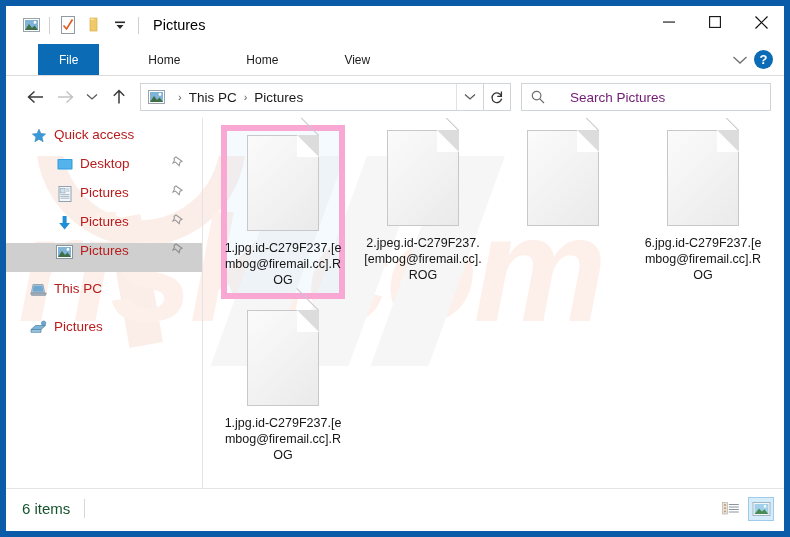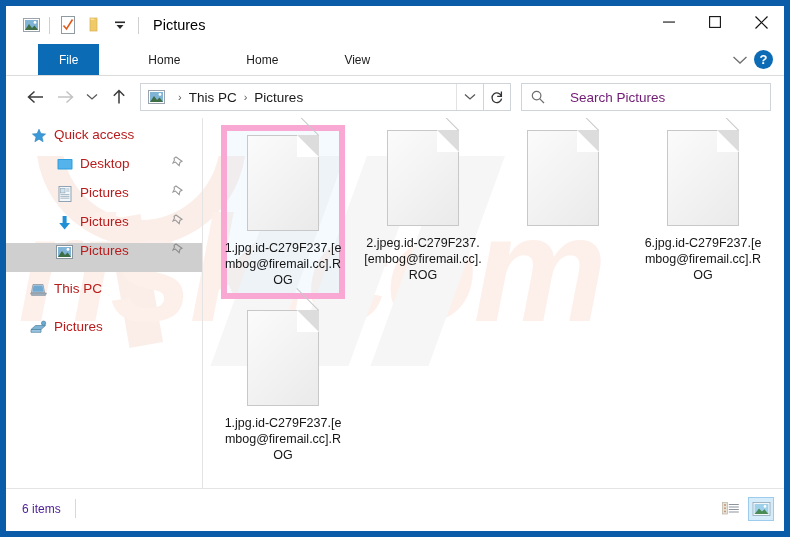--- a/index.html
+++ b/index.html
@@ -363,22 +363,22 @@
     position: relative;
     z-index: 3;
     height: 39px;
     border-top: 1px solid #e4e4e4;
     background: #ffffff;
     display: flex;
     align-items: center;
     padding: 0 10px 0 16px;
   }
   .status-text {
-    font-size: 12px;
-    color: #4c1d95;
+    font-size: 15px;
+    color: #14532d;
   }
   .status-sep {
     width: 1px;
     height: 19px;
     background: #d8d8d8;
     margin-left: 14px;
   }
   .view-btns {
     margin-left: auto;
     display: flex;

